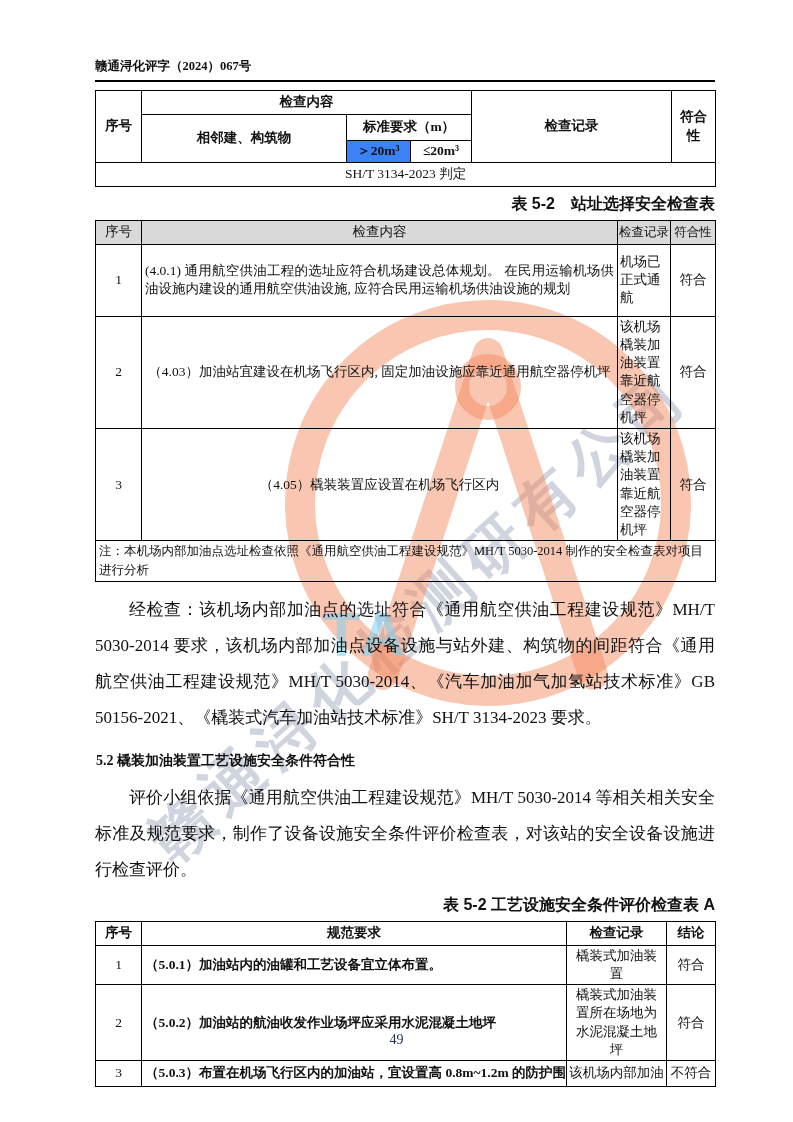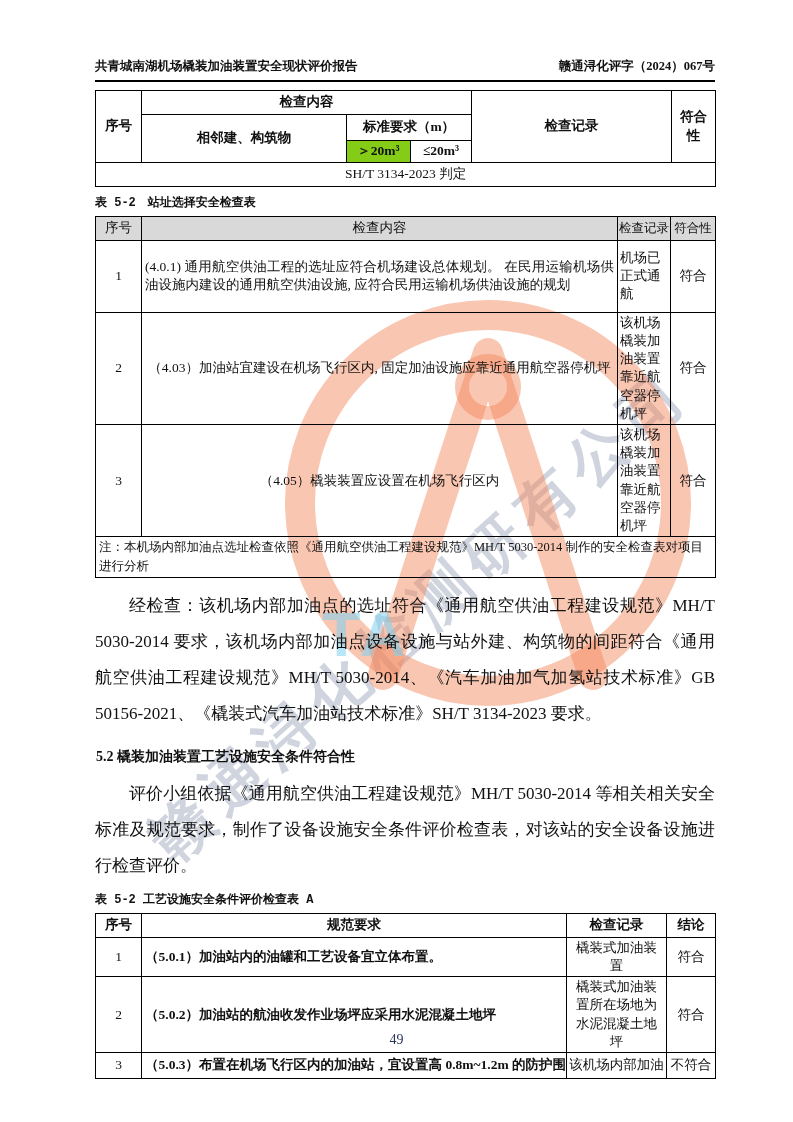--- a/index.html
+++ b/index.html
@@ -37,26 +37,26 @@
   }
   table{border-collapse:collapse;width:620px;table-layout:fixed;}
   td{
     border:1px solid #000;
     font-size:13.5px;line-height:1.35;
     padding:1px 3px;vertical-align:middle;text-align:center;
     word-break:break-all;overflow:hidden;
   }
   .t-cont{margin-top:8px;}
   .t-cont td{font-weight:bold;}
-  .cell-gray{background:#84cc16;}
+  .cell-gray{background:#3b82f6;}
   .hdr-gray td{background:#d9d9d9;}
   .caption{
-    text-align:left;font-weight:bold;font-size:12px;
+    text-align:right;font-weight:bold;font-size:16px;
     margin:7px 0 5px 0;
-    font-family:Liberation Mono, monospace;
+    font-family:Liberation Sans, sans-serif;
   }
   .t-site td.content-cell{text-align:center;}
   .t-site td.content-left{text-align:justify;}
   .note-cell{text-align:left !important;font-size:12.5px;line-height:1.5;}
   .para{
     font-size:17px;line-height:36px;text-align:justify;
     text-indent:2em;margin:10px 0 0 0;
   }
   .h52{
     font-size:14px;font-weight:bold;margin:10px 0 0 1px;line-height:30px;
@@ -79,21 +79,20 @@
   <svg class="wm" style="left:268px;top:283px;" width="440" height="440" viewBox="0 0 440 440">
     <circle cx="220" cy="220" r="188" fill="none" stroke="rgba(242,136,92,0.48)" stroke-width="30"></circle>
     <path d="M115 392 L220 70 L325 392" fill="none" stroke="rgba(242,136,92,0.48)" stroke-width="30" stroke-linecap="round" stroke-linejoin="round"></path>
     <circle cx="220" cy="104" r="26" fill="none" stroke="rgba(242,136,92,0.48)" stroke-width="14"></circle>
   </svg>
   <div class="wm wm-ta">TA</div>
 
   <div class="content">
 
     <div class="pagehead">
-      <span>共青城南湖机场橇装加油装置安全现状评价报告</span>
       <span>赣通浔化评字（2024）067号</span>
     </div>
 
     <table class="t-cont">
       <colgroup>
         <col style="width:46px">
           <col style="width:205px">
           <col style="width:64px">
         <col style="width:61px">
           <col style="width:200px">

